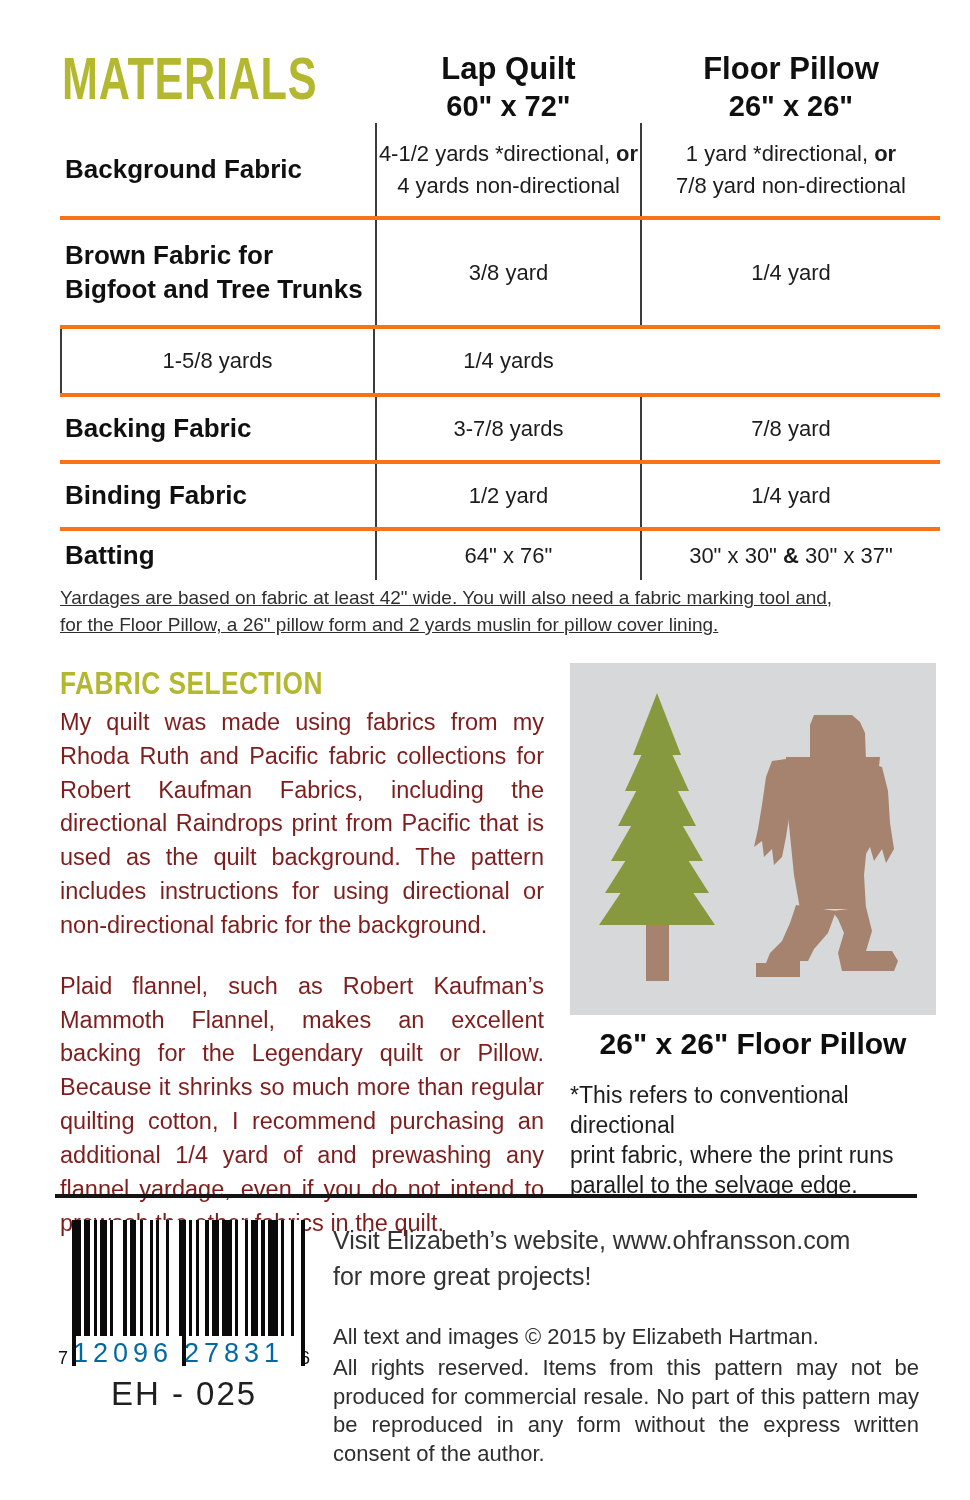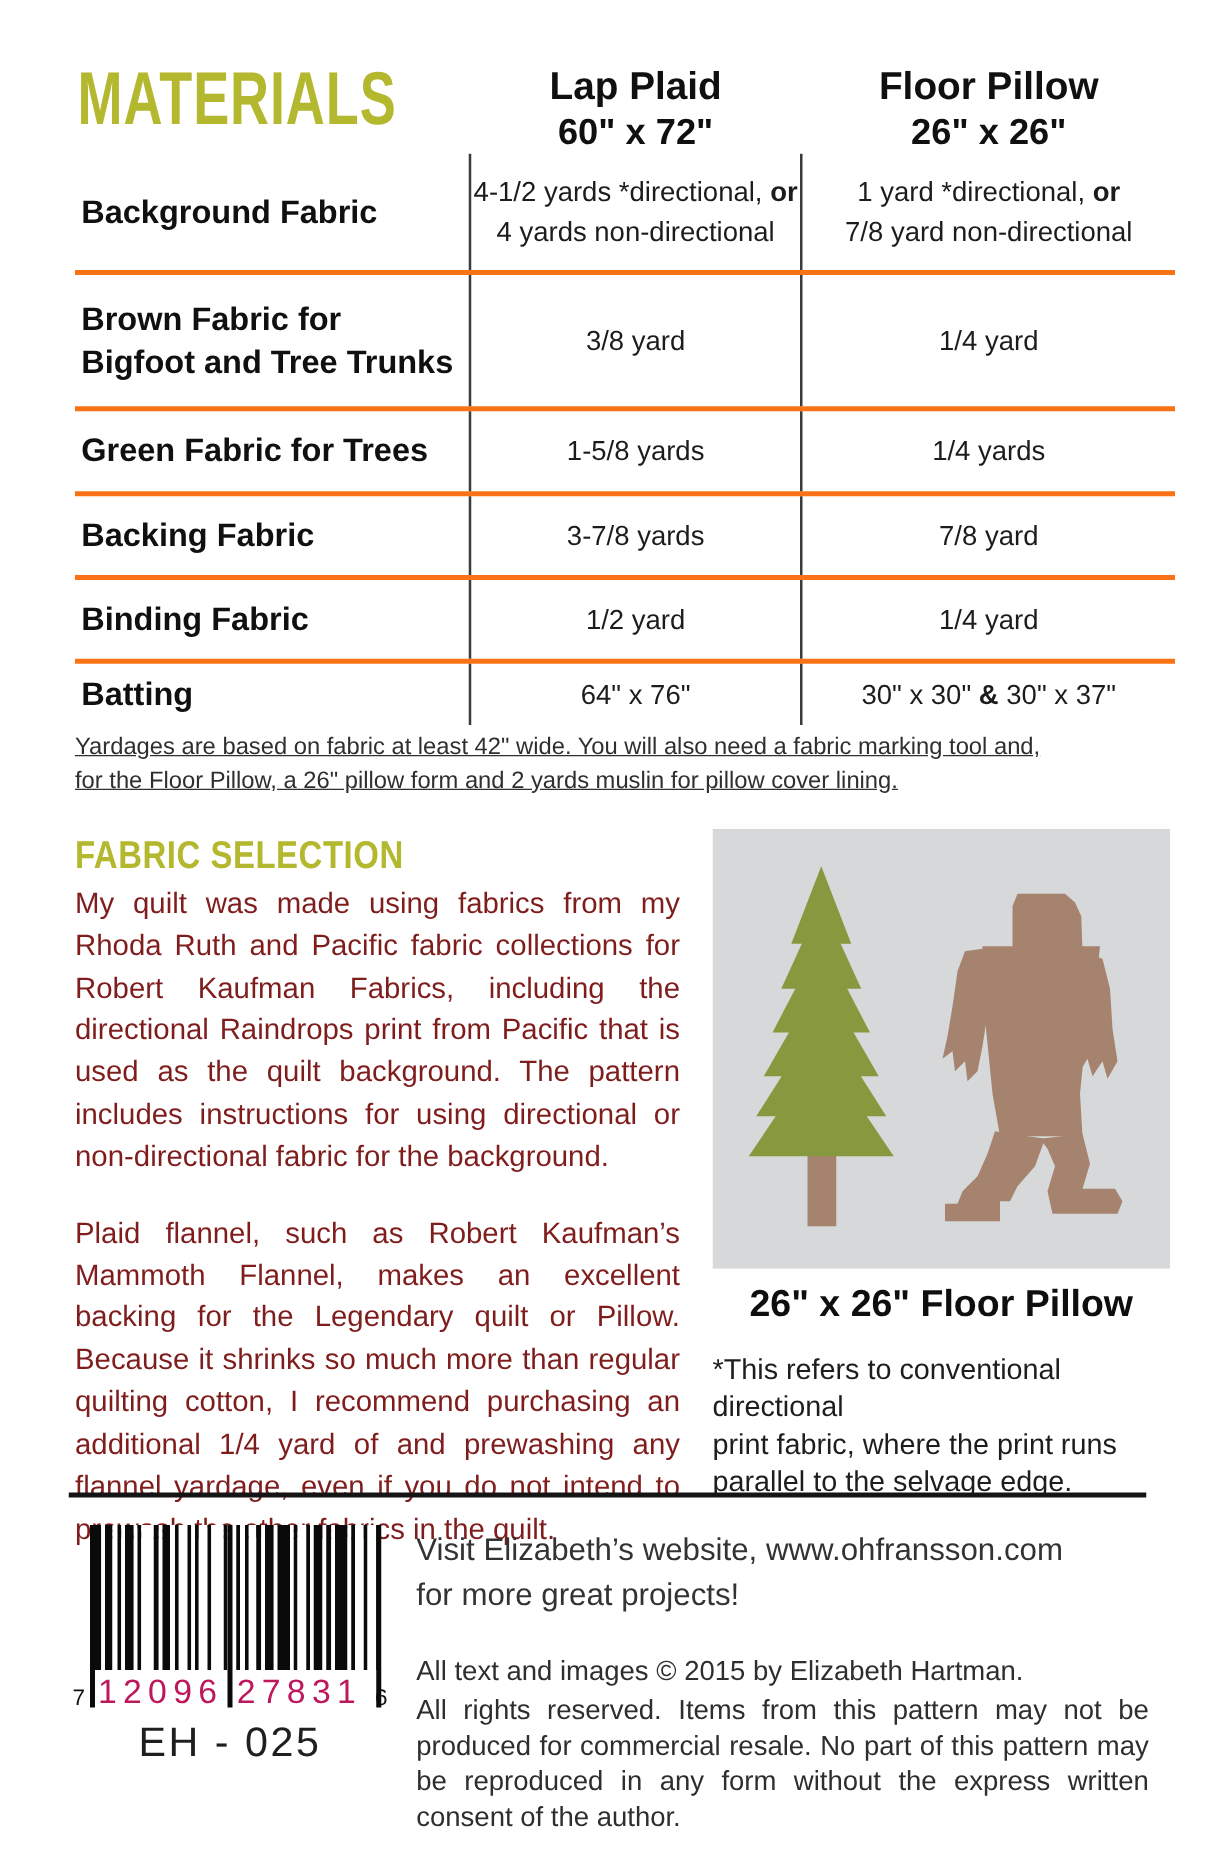--- a/index.html
+++ b/index.html
@@ -58,36 +58,36 @@
   
   .footer-rule{position:absolute;left:55px;top:1194px;width:862px;height:4px;background:#141414;}
   .barcode-wrap{position:absolute;left:58px;top:1220px;width:252px;}
   .bars{display:flex;height:116px;margin-left:16px;margin-right:6px;}
   .bars .bar{background:#0a0a0a;}
   .bars .gap{background:#ffffff;}
   .guard{position:absolute;top:0;width:4px;height:146px;background:#0a0a0a;}
   .bc-digits{display:grid;grid-template-columns:15px 1fr 1fr 15px;align-items:end;margin-top:2px;}
   .bc-side{font-size:18px;color:#111;}
   .bc-side.right{text-align:right;}
-  .bc-group{text-align:center;font-size:27px;color:#be185d;letter-spacing:5px;}
+  .bc-group{font-size:27px;color:#0369a1;letter-spacing:5px;}
   .bc-code{margin-top:6px;text-align:center;font-size:33px;color:#1f1f1f;letter-spacing:2px;}
   .footer-text{position:absolute;left:333px;top:1222px;width:586px;}
   .site-line{font-size:25px;line-height:1.45;color:#333;}
   .copyright-line{margin-top:28px;font-size:22px;line-height:1.3;color:#2e2e2e;}
   .rights-text{margin-top:3px;font-size:22px;line-height:1.3;color:#2e2e2e;text-align:justify;}
 </style>
 </head>
 <body>
 
 <div class="page">
 
   <div class="materials-heading">MATERIALS</div>
 
   <div class="col-header" id="lap-header">
-    <div class="ch-title">Lap Plaid</div>
+    <div class="ch-title">Lap Quilt</div>
     <div class="ch-size">60" x 72"</div>
   </div>
   <div class="col-header" id="pillow-header">
     <div class="ch-title">Floor Pillow</div>
     <div class="ch-size">26" x 26"</div>
   </div>
 
   <div class="mat-table" id="materials-rows">
       <div class="t-row">
         <div class="t-cell t-label">Background Fabric</div>
@@ -103,21 +103,20 @@
       <div class="t-row">
         <div class="t-cell t-label">Brown Fabric for<br>Bigfoot and Tree Trunks</div>
         <div class="t-cell t-val t-mid">
           <div class="vline">3/8 yard</div>
         </div>
         <div class="t-cell t-val ">
           <div class="vline">1/4 yard</div>
         </div>
       </div>
       <div class="t-row">
-        <div class="t-cell t-label">Green Fabric for Trees</div>
         <div class="t-cell t-val t-mid">
           <div class="vline">1-5/8 yards</div>
         </div>
         <div class="t-cell t-val ">
           <div class="vline">1/4 yards</div>
         </div>
       </div>
       <div class="t-row">
         <div class="t-cell t-label">Backing Fabric</div>
         <div class="t-cell t-val t-mid">

